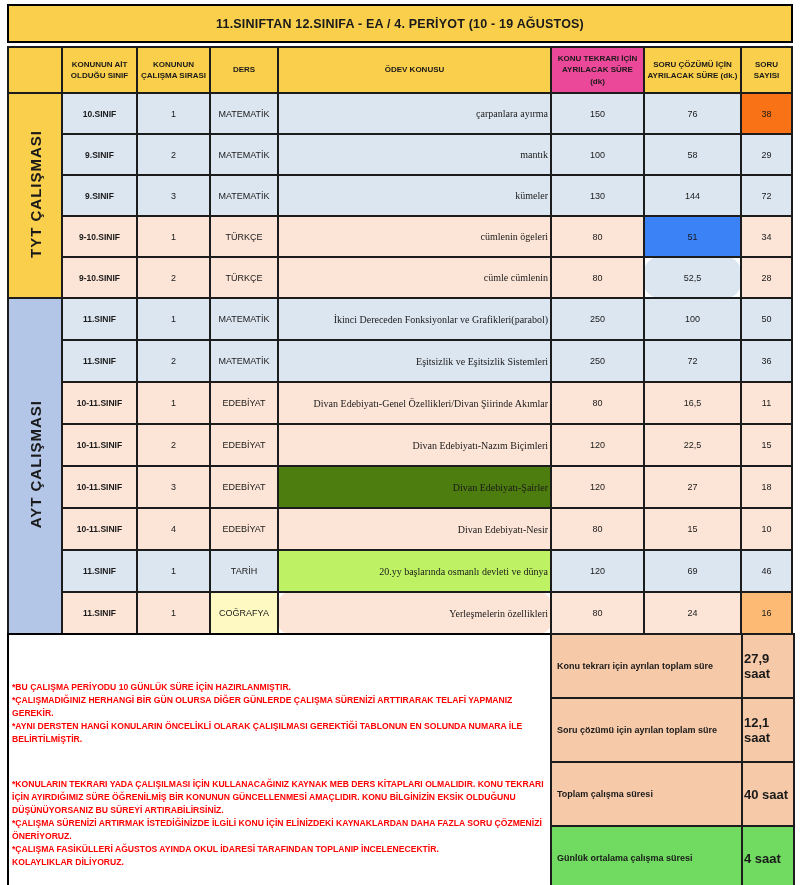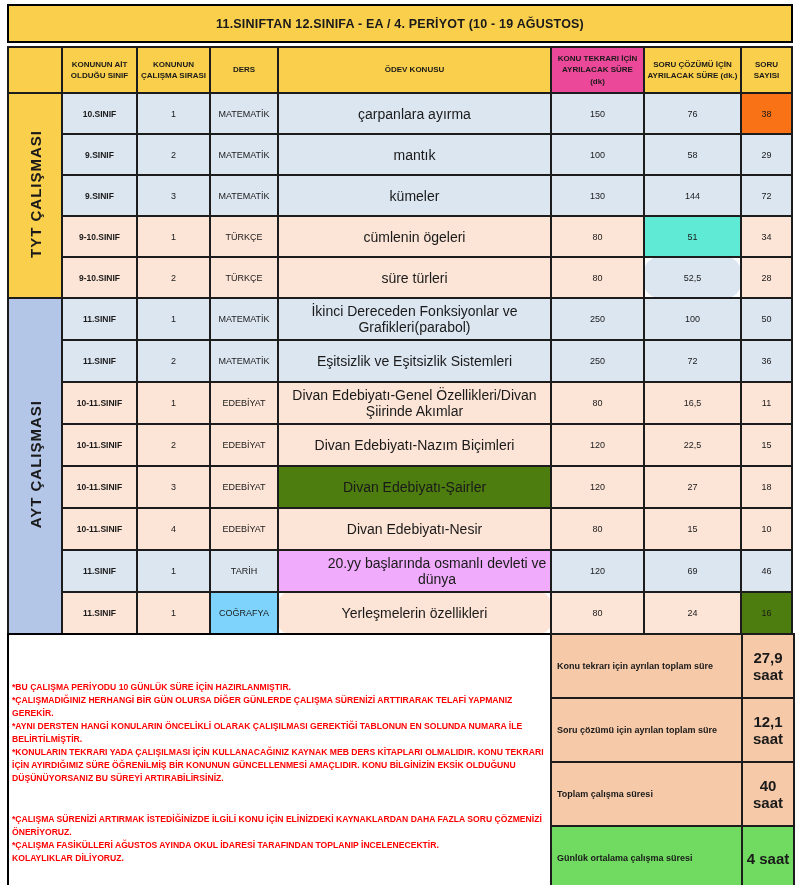--- a/index.html
+++ b/index.html
@@ -13,33 +13,33 @@
 
   
   table.main{position:absolute;left:7px;top:46px;border-collapse:collapse;table-layout:fixed;}
   table.main th, table.main td{border:2px solid #1c1c1c;padding:0 2px;overflow:hidden;}
   table.main th{height:44px;font-weight:bold;font-size:8px;line-height:1.4;text-align:center;}
   td.c-section{text-align:center;vertical-align:middle;}
   .v-label{writing-mode:vertical-rl;transform:rotate(180deg);font-weight:bold;
            font-size:15px;letter-spacing:1px;white-space:nowrap;margin:0 auto;}
   td.c-sinif{font-weight:bold;font-size:8.5px;text-align:center;}
   td.c-sira, td.c-ders, td.c-val{font-size:9px;text-align:center;}
-  td.c-konu{font-size:14px;text-align:center;padding-left:5px;}
+  td.c-konu{font-size:10px;text-align:right;padding-left:5px;font-family:Liberation Serif, serif;}
 
   
   .notes-box{position:absolute;left:7px;top:633px;width:539px;height:246px;
              border:2px solid #000;background:#fff;padding-top:46px;padding-left:3px;padding-right:1px;
              box-sizing:content-box;}
   .note-line{font-weight:bold;font-size:8.6px;line-height:13px;white-space:normal;}
 
   
   table.summary{position:absolute;left:550px;top:633px;border-collapse:collapse;table-layout:fixed;}
   table.summary td{border:2px solid #1c1c1c;height:60px;vertical-align:middle;overflow:hidden;}
   td.s-label{font-weight:bold;font-size:9px;padding-left:5px;}
-  td.s-value{font-weight:bold;font-size:15px;text-align:center;}
+  td.s-value{font-weight:bold;font-size:13px;text-align:left;}
 </style>
 </head>
 <body>
 
 <div class="page">
 
   <div class="title-bar" style="background: rgb(249, 207, 75);">11.SINIFTAN 12.SINIFA - EA / 4. PERİYOT (10 - 19 AĞUSTOS)</div>
 
   <table class="main">
     <colgroup>
@@ -92,28 +92,28 @@
           <td class="c-val" style="background: rgb(220, 230, 241);">130</td>
           <td class="c-val" style="background: rgb(220, 230, 241);">144</td>
           <td class="c-val" style="background: rgb(220, 230, 241);">72</td>
         </tr>
         <tr style="height: 41px;">
           <td class="c-sinif" style="background: rgb(252, 228, 214);">9-10.SINIF</td>
           <td class="c-sira" style="background: rgb(252, 228, 214);">1</td>
           <td class="c-ders" style="background: rgb(252, 228, 214);">TÜRKÇE</td>
           <td class="c-konu" style="background: rgb(252, 228, 214);">cümlenin ögeleri</td>
           <td class="c-val" style="background: rgb(252, 228, 214);">80</td>
-          <td class="c-val" style="background: #5eead4;">51</td>
+          <td class="c-val" style="background: #3b82f6;">51</td>
           <td class="c-val" style="background: rgb(252, 228, 214);">34</td>
         </tr>
         <tr style="height: 41px;">
           <td class="c-sinif" style="background: rgb(252, 228, 214);">9-10.SINIF</td>
           <td class="c-sira" style="background: rgb(252, 228, 214);">2</td>
           <td class="c-ders" style="background: rgb(252, 228, 214);">TÜRKÇE</td>
-          <td class="c-konu" style="background: rgb(252, 228, 214);">süre türleri</td>
+          <td class="c-konu" style="background: rgb(252, 228, 214);">cümle cümlenin</td>
           <td class="c-val" style="background: rgb(252, 228, 214);">80</td>
           <td class="c-val" style="background: rgb(220, 230, 241); border-radius: 15px;">52,5</td>
           <td class="c-val" style="background: rgb(252, 228, 214);">28</td>
         </tr>
         <tr style="height: 42px;">
           <td class="c-section" rowspan="8" style="background: rgb(180, 198, 231);"><span class="v-label">AYT ÇALIŞMASI</span></td>
           <td class="c-sinif" style="background: rgb(220, 230, 241);">11.SINIF</td>
           <td class="c-sira" style="background: rgb(220, 230, 241);">1</td>
           <td class="c-ders" style="background: rgb(220, 230, 241);">MATEMATİK</td>
           <td class="c-konu" style="background: rgb(220, 230, 241);">İkinci Dereceden Fonksiyonlar ve Grafikleri(parabol)</td>
@@ -163,44 +163,44 @@
           <td class="c-ders" style="background: rgb(252, 228, 214);">EDEBİYAT</td>
           <td class="c-konu" style="background: rgb(252, 228, 214);">Divan Edebiyatı-Nesir</td>
           <td class="c-val" style="background: rgb(252, 228, 214);">80</td>
           <td class="c-val" style="background: rgb(252, 228, 214);">15</td>
           <td class="c-val" style="background: rgb(252, 228, 214);">10</td>
         </tr>
         <tr style="height: 42px;">
           <td class="c-sinif" style="background: rgb(220, 230, 241);">11.SINIF</td>
           <td class="c-sira" style="background: rgb(220, 230, 241);">1</td>
           <td class="c-ders" style="background: rgb(220, 230, 241);">TARİH</td>
-          <td class="c-konu" style="background: #f0abfc; padding-left: 47px;">20.yy başlarında osmanlı devleti ve dünya</td>
+          <td class="c-konu" style="background: #bef264; padding-left: 47px;">20.yy başlarında osmanlı devleti ve dünya</td>
           <td class="c-val" style="background: rgb(220, 230, 241);">120</td>
           <td class="c-val" style="background: rgb(220, 230, 241);">69</td>
           <td class="c-val" style="background: rgb(220, 230, 241);">46</td>
         </tr>
         <tr style="height: 42px;">
           <td class="c-sinif" style="background: rgb(252, 228, 214);">11.SINIF</td>
           <td class="c-sira" style="background: rgb(252, 228, 214);">1</td>
-          <td class="c-ders" style="background: #7dd3fc;">COĞRAFYA</td>
+          <td class="c-ders" style="background: #fef9c3;">COĞRAFYA</td>
           <td class="c-konu" style="background: rgb(252, 228, 214); border-radius: 12px;">Yerleşmelerin özellikleri</td>
           <td class="c-val" style="background: rgb(252, 228, 214);">80</td>
           <td class="c-val" style="background: rgb(252, 228, 214);">24</td>
-          <td class="c-val" style="background: #4d7c0f;">16</td>
+          <td class="c-val" style="background: #fdba74;">16</td>
         </tr>
       </tbody>
   </table>
 
   <div class="notes-box">
     <div id="notes-lines">
         <div class="note-line" style="color: rgb(255, 0, 0);">*BU ÇALIŞMA PERİYODU 10 GÜNLÜK SÜRE İÇİN HAZIRLANMIŞTIR.</div>
         <div class="note-line" style="color: rgb(255, 0, 0);">*ÇALIŞMADIĞINIZ HERHANGİ BİR GÜN OLURSA DİĞER GÜNLERDE ÇALIŞMA SÜRENİZİ ARTTIRARAK TELAFİ YAPMANIZ GEREKİR.</div>
         <div class="note-line" style="color: rgb(255, 0, 0);">*AYNI DERSTEN HANGİ KONULARIN ÖNCELİKLİ OLARAK ÇALIŞILMASI GEREKTİĞİ TABLONUN EN SOLUNDA NUMARA İLE BELİRTİLMİŞTİR.</div>
-        <div class="note-line" style="color: rgb(255, 0, 0);">*KONULARIN TEKRARI YADA ÇALIŞILMASI İÇİN KULLANACAĞINIZ KAYNAK MEB DERS KİTAPLARI OLMALIDIR. KONU TEKRARI İÇİN AYIRDIĞIMIZ SÜRE ÖĞRENİLMİŞ BİR KONUNUN GÜNCELLENMESİ AMAÇLIDIR. KONU BİLGİNİZİN EKSİK OLDUĞUNU DÜŞÜNÜYORSANIZ BU SÜREYİ ARTIRABİLİRSİNİZ.</div>
-        <div class="note-line" style="color: rgb(255, 0, 0); margin-top: 28px;">*ÇALIŞMA SÜRENİZİ ARTIRMAK İSTEDİĞİNİZDE İLGİLİ KONU İÇİN ELİNİZDEKİ KAYNAKLARDAN DAHA FAZLA SORU ÇÖZMENİZİ ÖNERİYORUZ.</div>
+        <div class="note-line" style="color: rgb(255, 0, 0); margin-top: 32px;">*KONULARIN TEKRARI YADA ÇALIŞILMASI İÇİN KULLANACAĞINIZ KAYNAK MEB DERS KİTAPLARI OLMALIDIR. KONU TEKRARI İÇİN AYIRDIĞIMIZ SÜRE ÖĞRENİLMİŞ BİR KONUNUN GÜNCELLENMESİ AMAÇLIDIR. KONU BİLGİNİZİN EKSİK OLDUĞUNU DÜŞÜNÜYORSANIZ BU SÜREYİ ARTIRABİLİRSİNİZ.</div>
+        <div class="note-line" style="color: rgb(255, 0, 0);">*ÇALIŞMA SÜRENİZİ ARTIRMAK İSTEDİĞİNİZDE İLGİLİ KONU İÇİN ELİNİZDEKİ KAYNAKLARDAN DAHA FAZLA SORU ÇÖZMENİZİ ÖNERİYORUZ.</div>
         <div class="note-line" style="color: rgb(255, 0, 0);">*ÇALIŞMA FASİKÜLLERİ AĞUSTOS AYINDA OKUL İDARESİ TARAFINDAN TOPLANIP İNCELENECEKTİR.</div>
         <div class="note-line" style="color: rgb(255, 0, 0);">KOLAYLIKLAR DİLİYORUZ.</div>
       </div>
   </div>
 
   <table class="summary">
     <colgroup>
         <col style="width:191px">
         <col style="width:52px">
       </colgroup>

